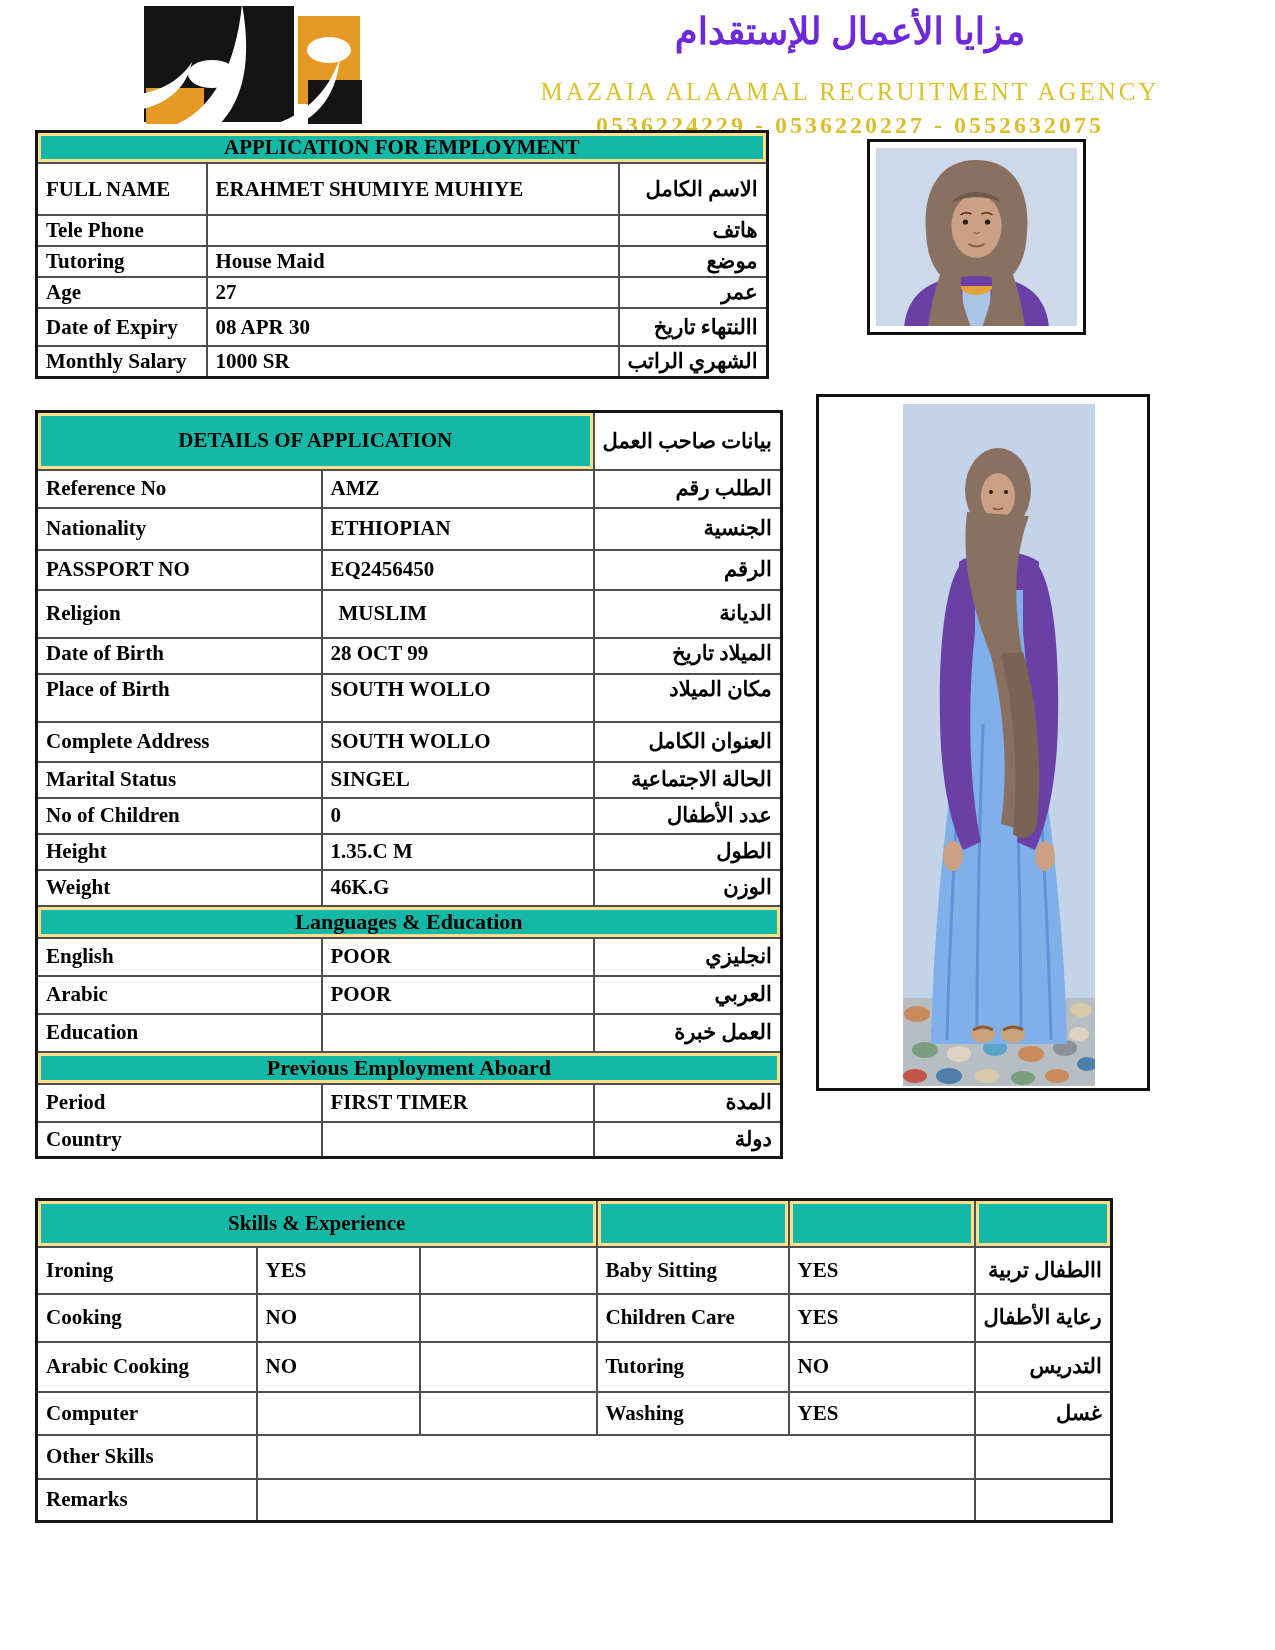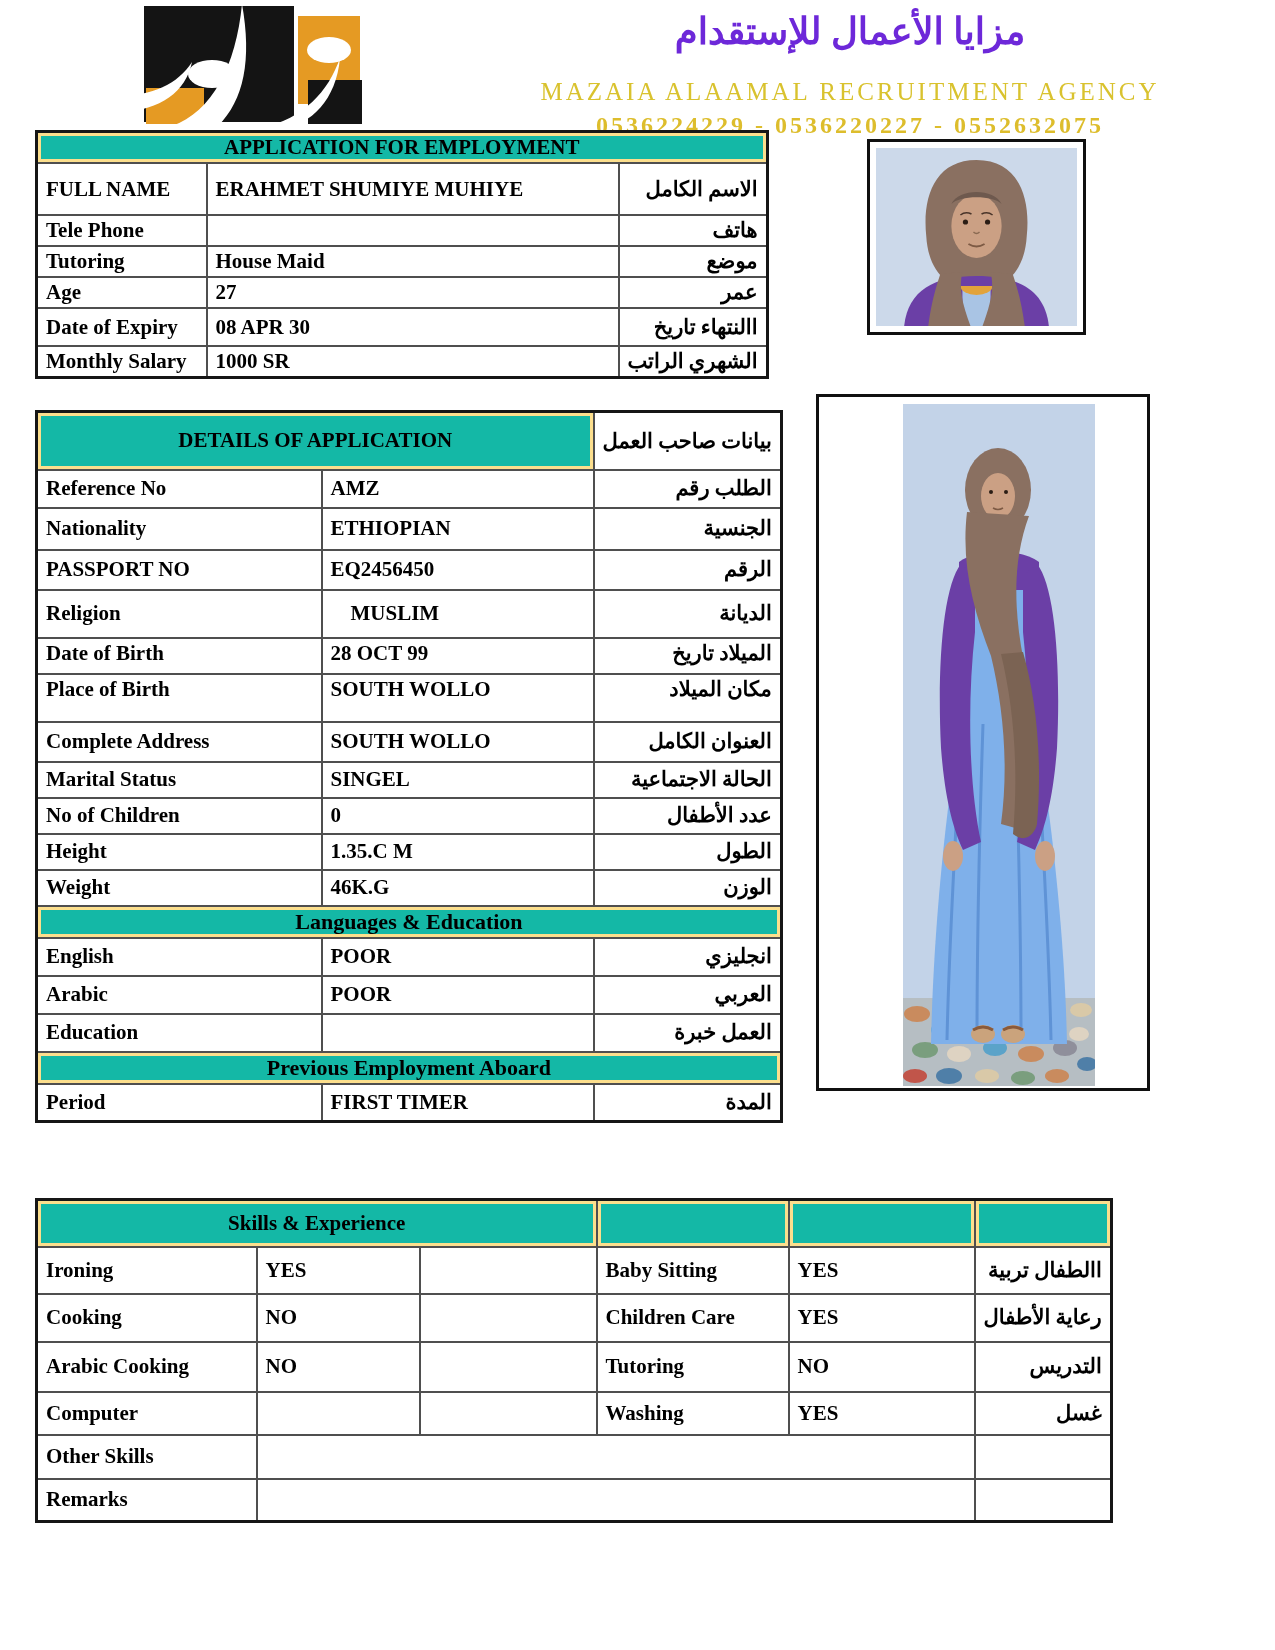--- a/index.html
+++ b/index.html
@@ -200,21 +200,21 @@
       <td>ETHIOPIAN</td>
       <td class="ar">الجنسية</td>
     </tr>
     <tr style="height:40px">
       <td>PASSPORT NO</td>
       <td>EQ2456450</td>
       <td class="ar">الرقم</td>
     </tr>
     <tr style="height:48px">
       <td>Religion</td>
-      <td style="padding-left:28px">MUSLIM</td>
+      <td style="padding-left:16px">MUSLIM</td>
       <td class="ar">الديانة</td>
     </tr>
     <tr style="height:36px">
       <td style="vertical-align:top">Date of Birth</td>
       <td style="vertical-align:top">28 OCT 99</td>
       <td class="ar" style="vertical-align:top">الميلاد تاريخ</td>
     </tr>
     <tr style="height:48px">
       <td style="vertical-align:top">Place of Birth</td>
       <td style="vertical-align:top">SOUTH WOLLO</td>
@@ -263,20 +263,25 @@
       <td></td>
       <td class="ar">العمل خبرة</td>
     </tr>
     <tr style="height:32px">
       <td colspan="3" class="yellow" style="font-size:22px">Previous Employment Aboard</td>
     </tr>
     <tr style="height:38px">
       <td>Period</td>
       <td>FIRST TIMER</td>
       <td class="ar">المدة</td>
+    </tr>
+    <tr style="height:36px">
+      <td>Country</td>
+      <td></td>
+      <td class="ar">دولة</td>
     </tr>
   </tbody>
     </table>
 
   <table class="tbl t3">
     <colgroup>
       <col style="width:220px">
         <col style="width:163px">
         <col style="width:177px">
       <col style="width:192px">

